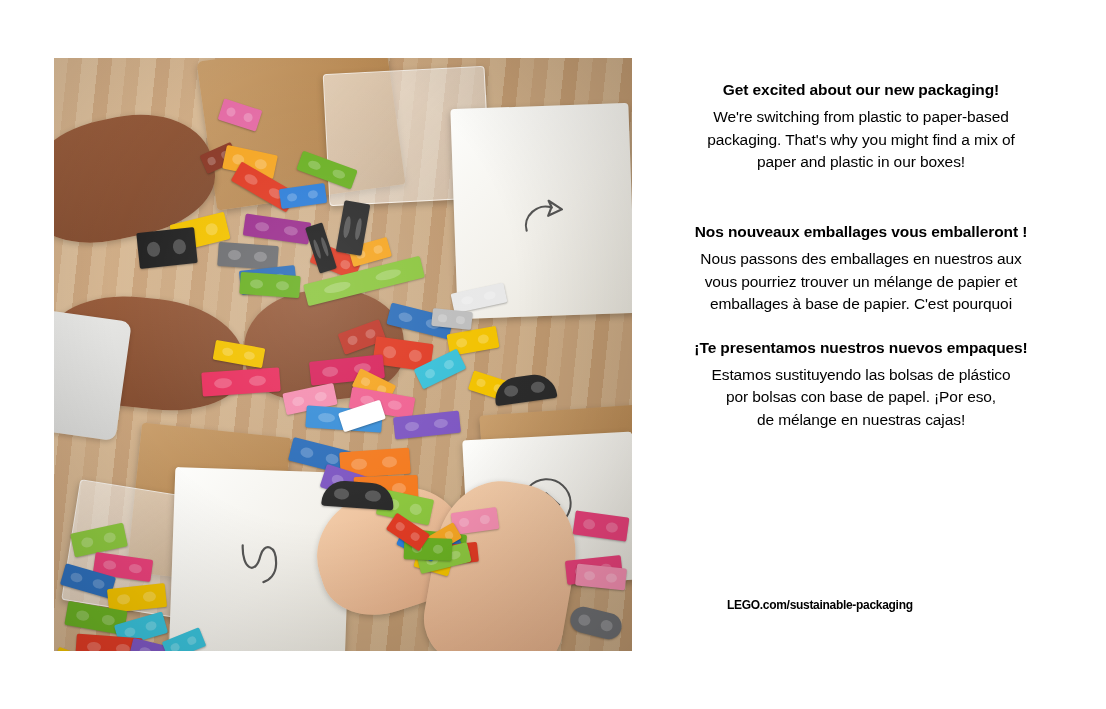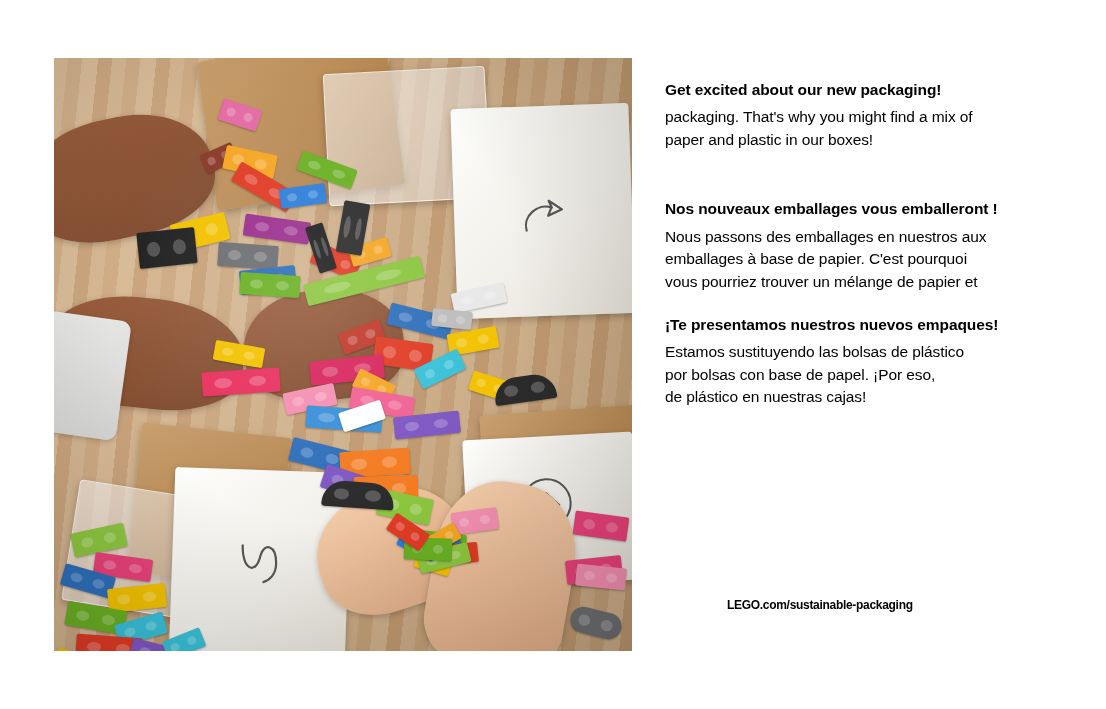--- a/index.html
+++ b/index.html
@@ -104,21 +104,21 @@
     box-shadow: 0 2px 5px rgba(0,0,0,0.18);
   }
 
   
   .content {
     position: absolute;
     left: 665px;
     top: 80px;
     width: 392px;
   }
-  .block { margin-bottom: 34px; }
+  .block { margin-bottom: 34px; text-align: center; }
   .block-heading {
     font-size: 15.5px;
     font-weight: bold;
     letter-spacing: -0.1px;
     margin: 0 0 7px 0;
     line-height: 1.25;
   }
   .block-body {
     font-size: 15.5px;
     line-height: 1.45;
@@ -247,40 +247,41 @@
     <div class="brick" style="left:258px; top:166px; width:18px; height:48px; background:#1f1f1f; transform:rotate(-18deg);"></div>
 
     <div class="photo-vignette"></div>
   </div>
 
   <div class="content">
 
     <div class="block first">
       <p class="block-heading">Get excited about our new packaging!</p>
       <p class="block-body">
+        <span class="line">We're switching from plastic to paper-based</span>
         <span class="line">packaging. That's why you might find a mix of</span>
         <span class="line">paper and plastic in our boxes!</span>
       </p>
     </div>
 
     <div class="block second">
       <p class="block-heading">Nos nouveaux emballages vous emballeront !</p>
       <p class="block-body">
         <span class="line">Nous passons des emballages en nuestros aux</span>
+        <span class="line">vous pourriez trouver un mélange de papier et</span>
         <span class="line">emballages à base de papier. C'est pourquoi</span>
-        <span class="line">vous pourriez trouver un mélange de papier et</span>
       </p>
     </div>
 
     <div class="block">
       <p class="block-heading">¡Te presentamos nuestros nuevos empaques!</p>
       <p class="block-body">
         <span class="line">Estamos sustituyendo las bolsas de plástico</span>
         <span class="line">por bolsas con base de papel. ¡Por eso,</span>
-        <span class="line">de plástico en nuestras cajas!</span>
+        <span class="line">de mélange en nuestras cajas!</span>
       </p>
     </div>
 
   </div>
 
   <div class="url">LEGO.com/sustainable-packaging</div>
 
 </div>
 
 </body></html>

